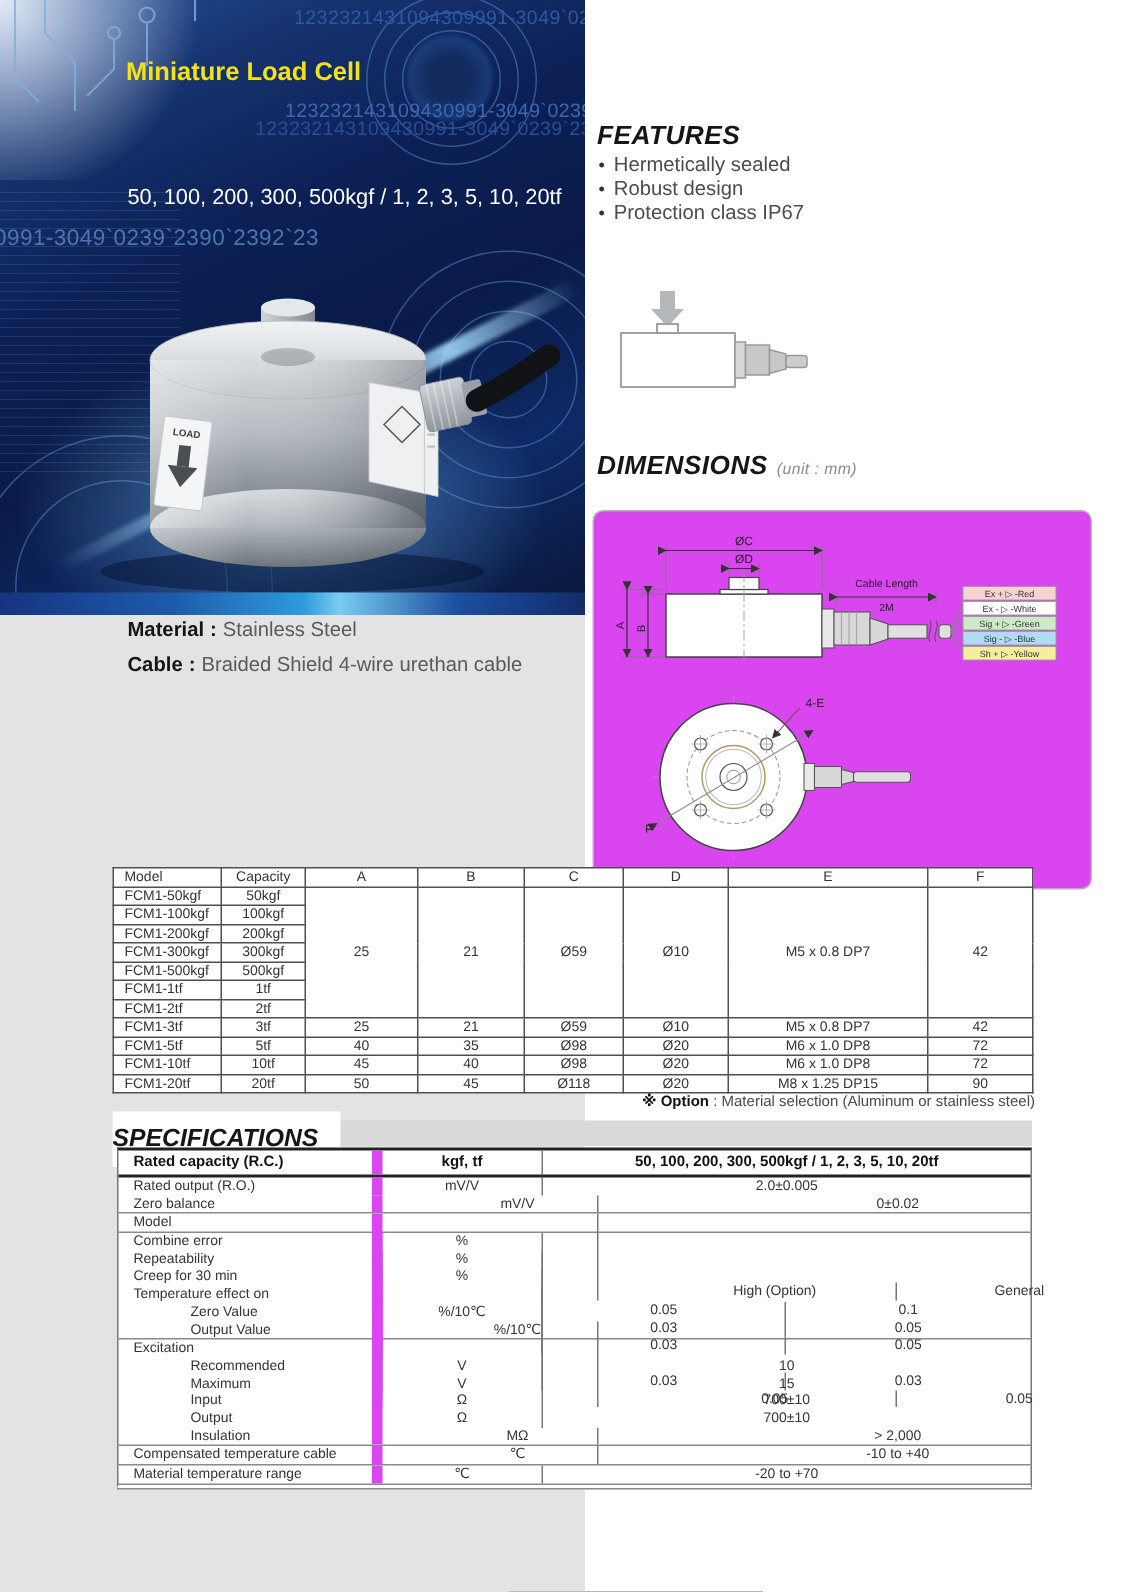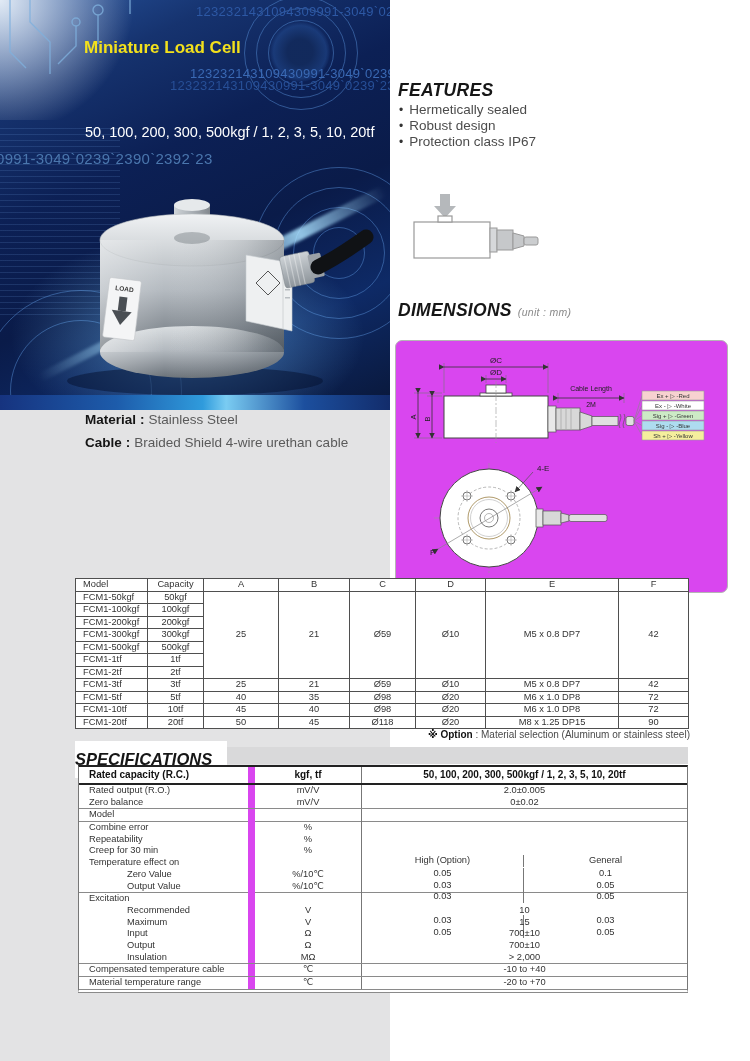--- a/index.html
+++ b/index.html
@@ -66,21 +66,21 @@
   
   .spec-strip{position:absolute;left:75px;top:747px;width:613px;height:17px;background:#d9d9da;}
   .spec-titlebox{position:absolute;left:75px;top:741px;width:152px;height:37px;background:#fff;
                  display:flex;align-items:center;}
   .spec-titlebox .sec-t{font-style:italic;font-weight:bold;font-size:16.5px;color:#161616;}
   #spec-table{position:absolute;left:78px;top:765px;width:608px;background:#fff;
               border-top:2px solid #222;border-left:1px solid #777;border-right:1px solid #777;
               border-bottom:4px double #8a8a8a;}
   .spec-row{display:grid;grid-template-columns:176px 107px 325px;height:11.7px;
             line-height:11.7px;font-size:9.3px;color:#333;}
-  .spec-row.sep{border-bottom:1px solid #8a8a8a;}
+  .spec-row.sep{border-bottom:1px solid #8a8a8a;gap:37px;}
   .spec-header{height:16px;line-height:16px;font-weight:bold;font-size:10px;color:#111;
                border-bottom:2px solid #222;}
   .sp-param{border-right:7px solid #d946ef;padding-left:10px;white-space:nowrap;overflow:hidden;}
   .sp-param.ind{padding-left:48px;}
   .sp-unit{border-right:1px solid #777;text-align:center;}
   .sp-val{text-align:center;}
   .sp-val.split{display:grid;grid-template-columns:162px 163px;margin-top:46px;}
   .half{text-align:center;}
   .half.l{border-right:1px solid #777;}
 

